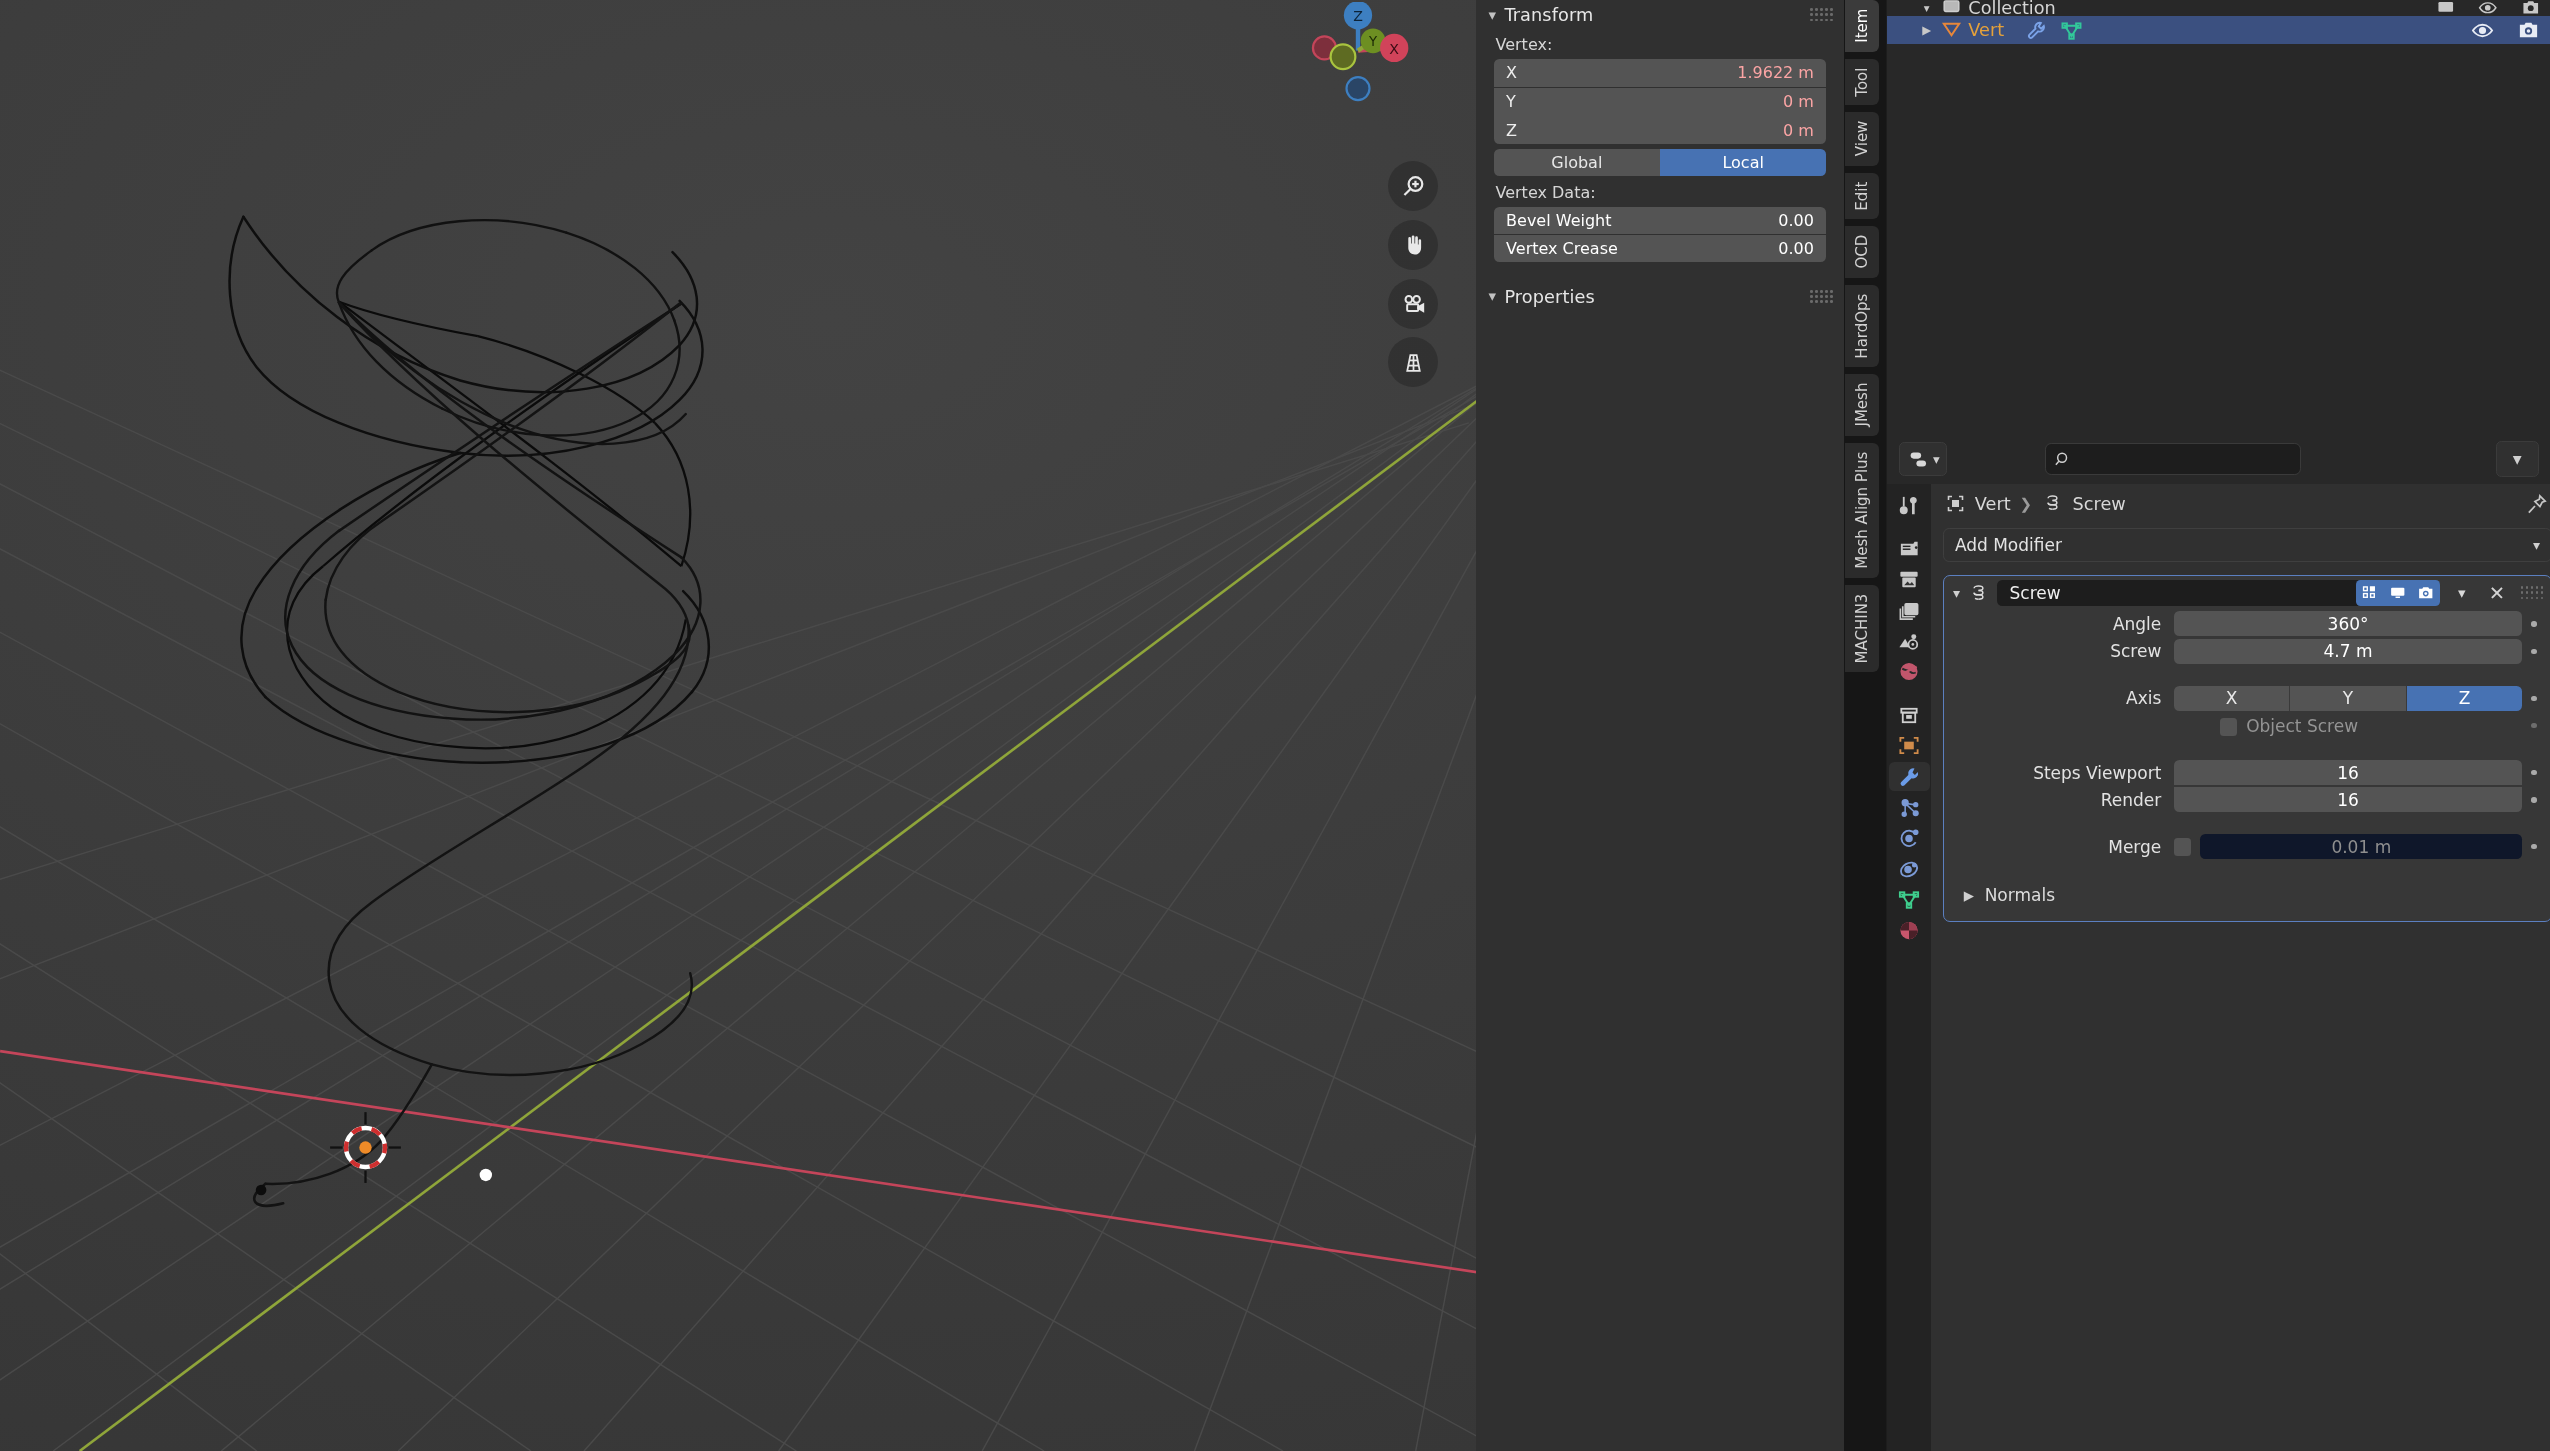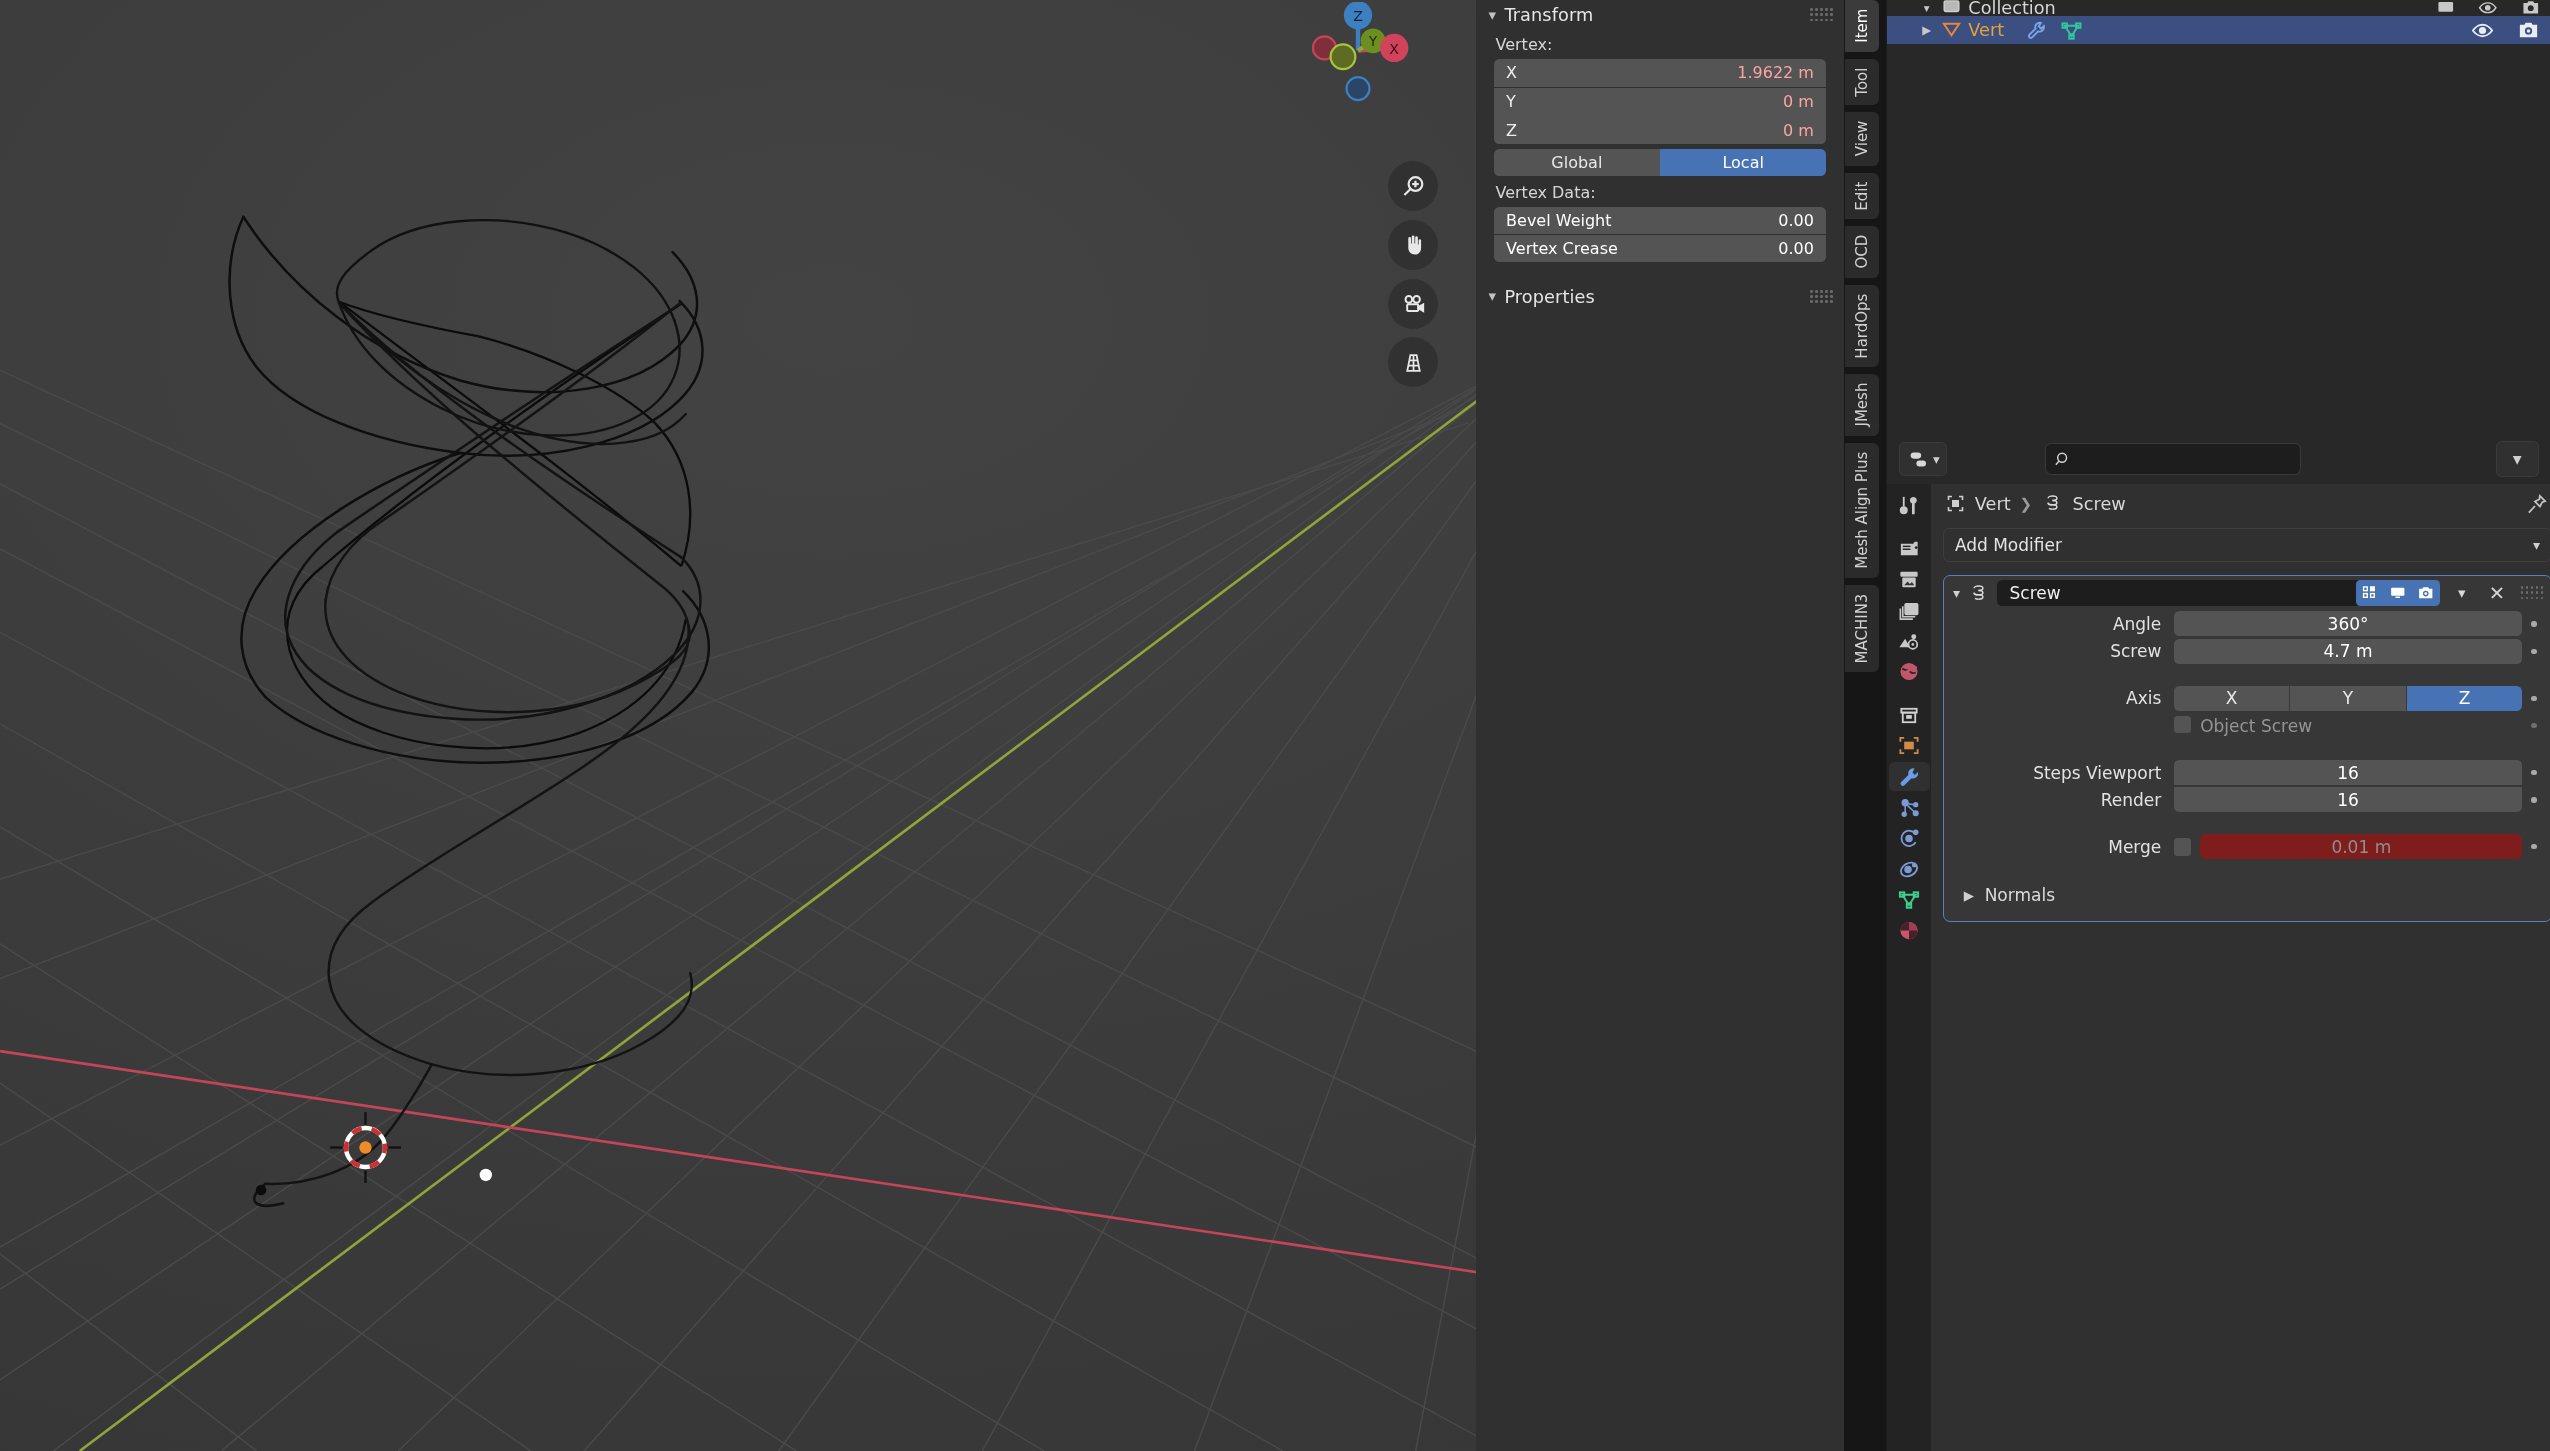--- a/index.html
+++ b/index.html
@@ -95,21 +95,21 @@
   .dd{width:30px;height:26.5px;display:flex;align-items:center;justify-content:center;color:#d8d8d8;font-size:15px;}
   .xbtn{width:26.5px;display:flex;align-items:center;justify-content:center;color:#d4d4d4;font-size:19.5px;}
 
   .prow{display:flex;align-items:center;height:26.5px;margin:0 0 0.9px 0;padding-right:5.3px;}
   .prow .lbl{width:217px;text-align:right;padding-right:12.4px;color:#e2e2e2;font-size:17px;}
   .prow .lbl.dim{color:#949494;}
   .pval{flex:1;height:25px;background:#545454;border-radius:5.3px;display:flex;align-items:center;
     justify-content:center;color:#fff;font-size:17px;}
   .pval.t{border-radius:5.3px 5.3px 0 0;}
   .pval.b{border-radius:0 0 5.3px 5.3px;}
-  .pval.dim{color:#8f8f8f;background:#7f1d1d;}
+  .pval.dim{color:#8f8f8f;background:#0f172a;}
   .dot{width:23px;display:flex;align-items:center;justify-content:center;}
   .dot i{width:5.3px;height:5.3px;border-radius:50%;background:#a9a9a9;display:block;}
   .dot i.dim{background:#6d6d6d;}
   .segp{flex:1;display:flex;}
   .segp>div{flex:1;height:25px;display:flex;align-items:center;justify-content:center;font-size:17px;color:#e9e9e9;background:#545454;}
   .segp>div:first-child{border-radius:5.3px 0 0 5.3px;}
   .segp>div:last-child{border-radius:0 5.3px 5.3px 0;}
   .segp>div+div{border-left:0.9px solid #3a3a3a;}
   .segp>div.on{background:#4772b3;color:#fff;}
   .objfield{flex:1;height:25px;background:#1d1d1d;border-radius:5.3px;display:flex;align-items:center;
@@ -783,21 +783,21 @@
             <div class="on">Z</div>
           </span>
           <span class="dot">
               <i></i>
             </span>
         </div>
 
 
         <div class="prow">
           <span class="lbl"></span>
-          <span style="flex:1;display:flex;align-items:flex-start;">
+          <span style="flex:1;display:flex;align-items:flex-end;margin-left:46px;">
             <span class="ckbox"></span>
             <span class="lbl dim" style="width:auto;text-align:left;padding-right:0;">Object Screw</span>
           </span>
           <span class="dot">
               <i class="dim"></i>
             </span>
         </div>
 
         <div class="spacer"></div>
 

